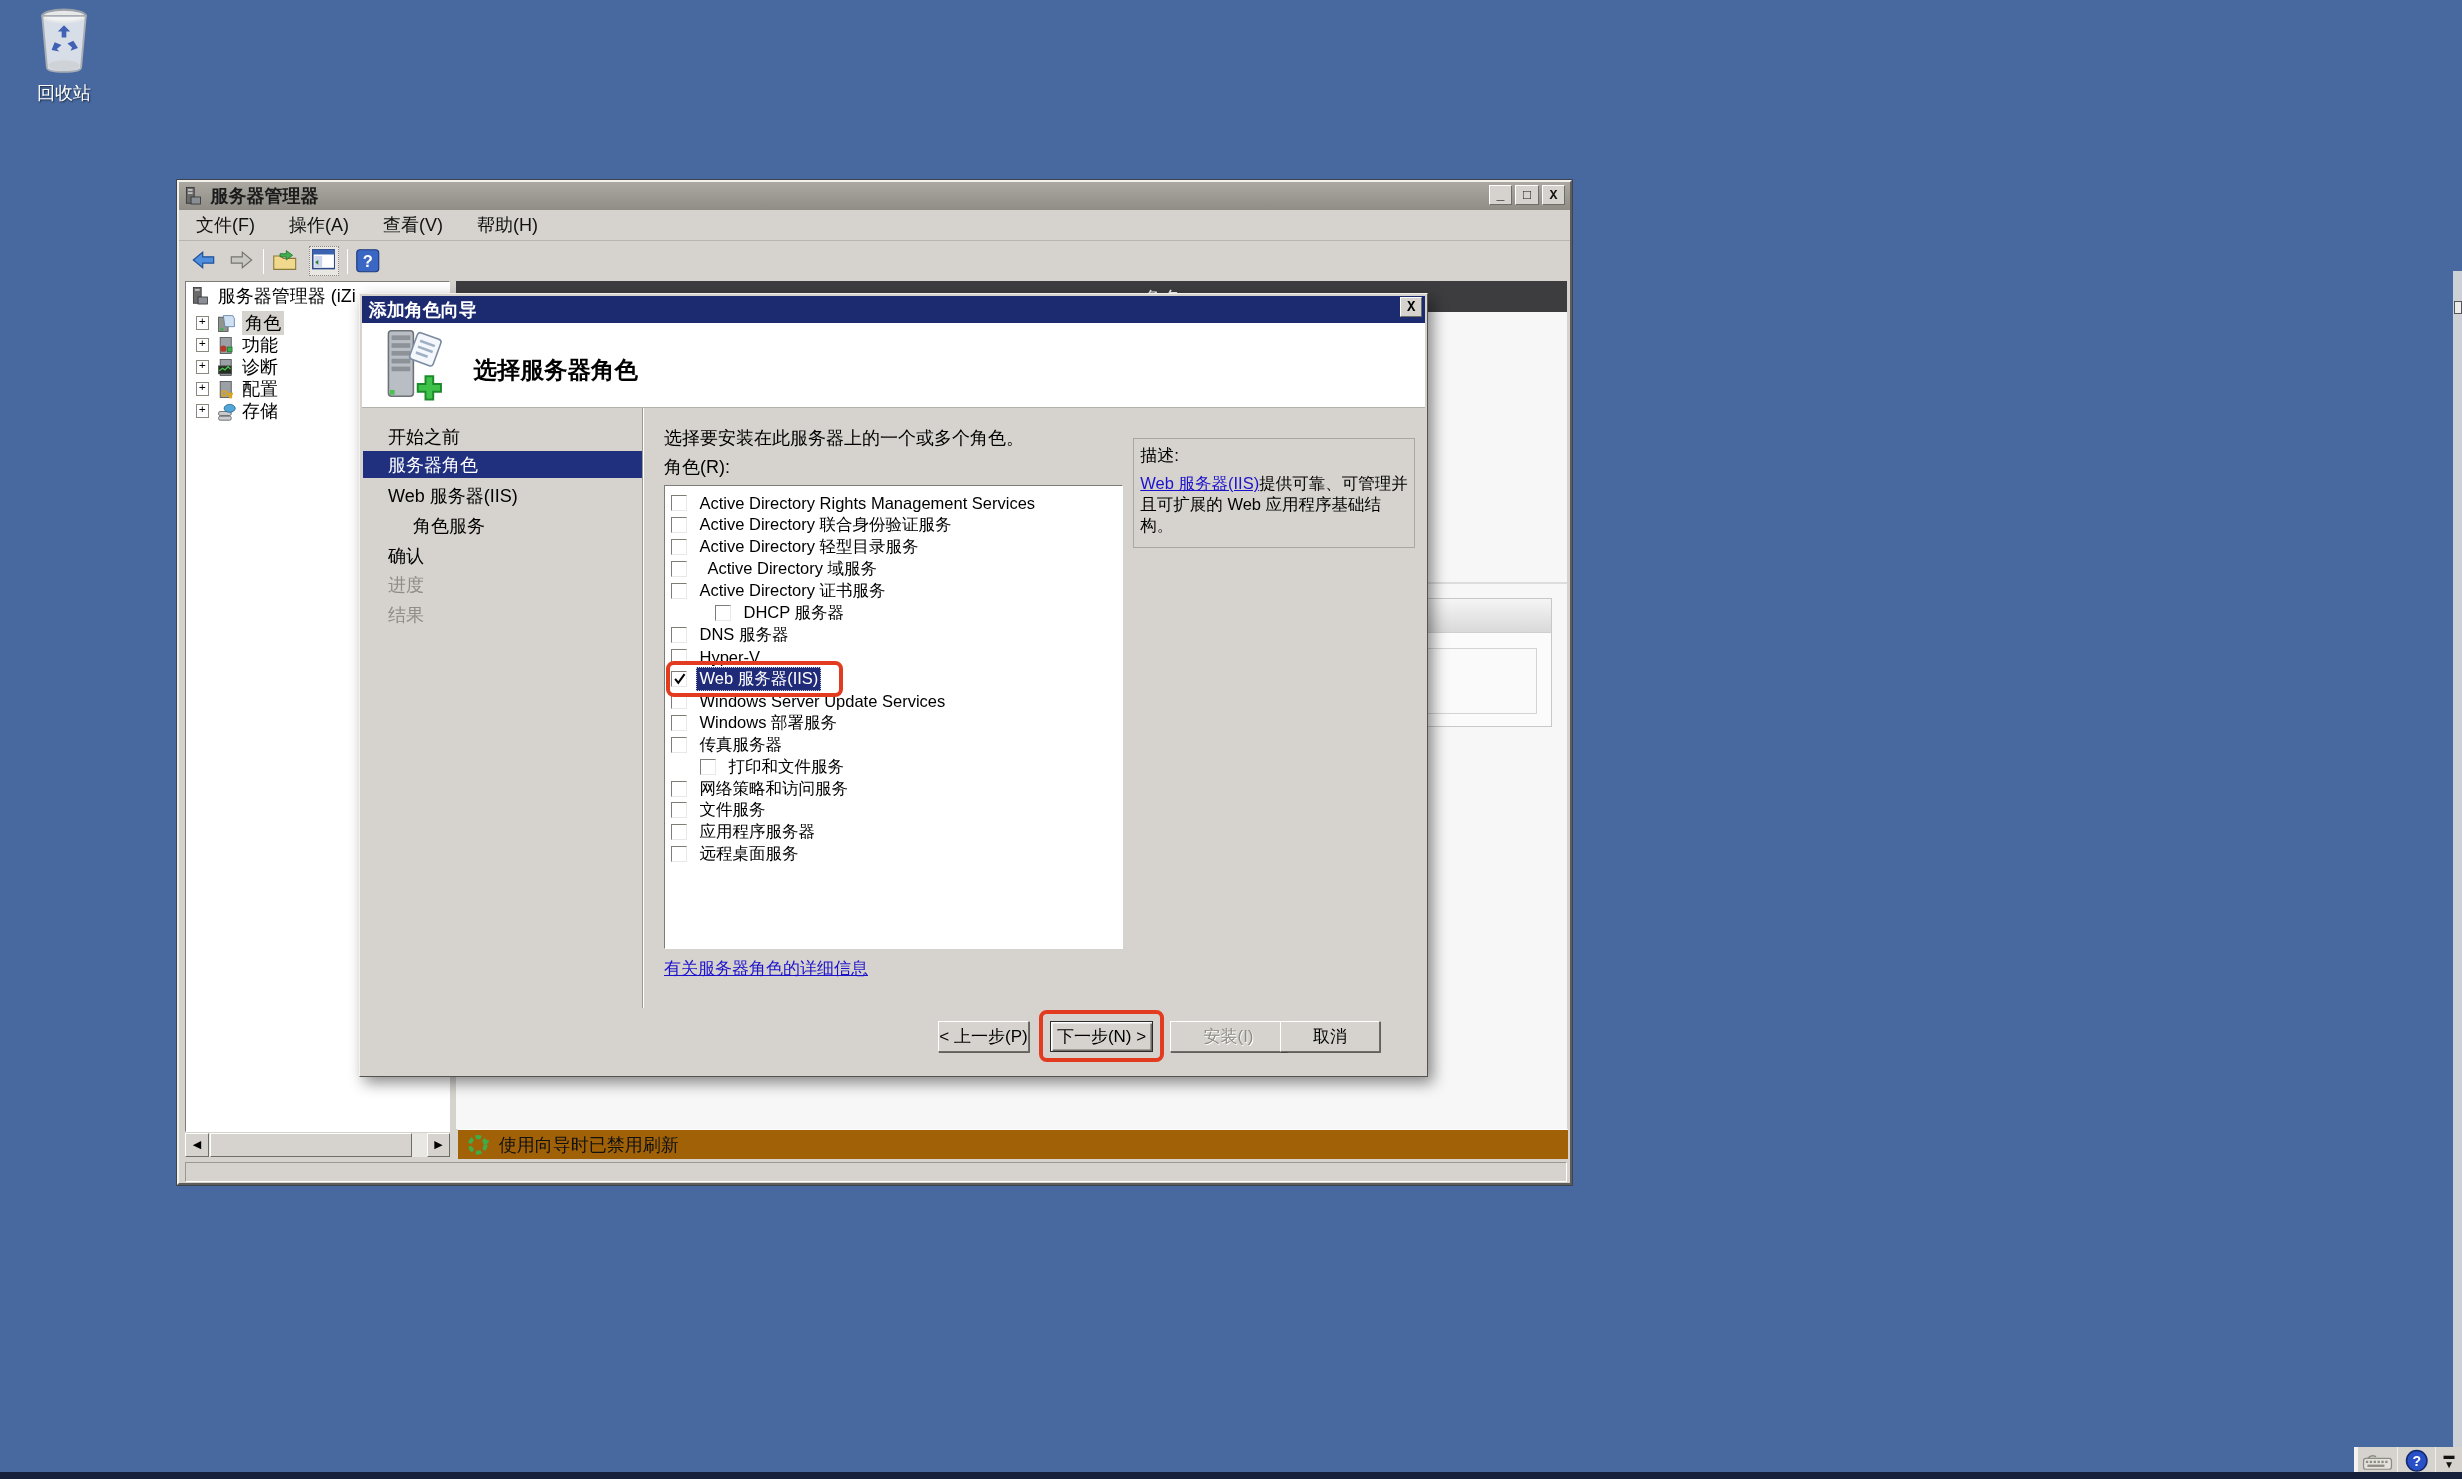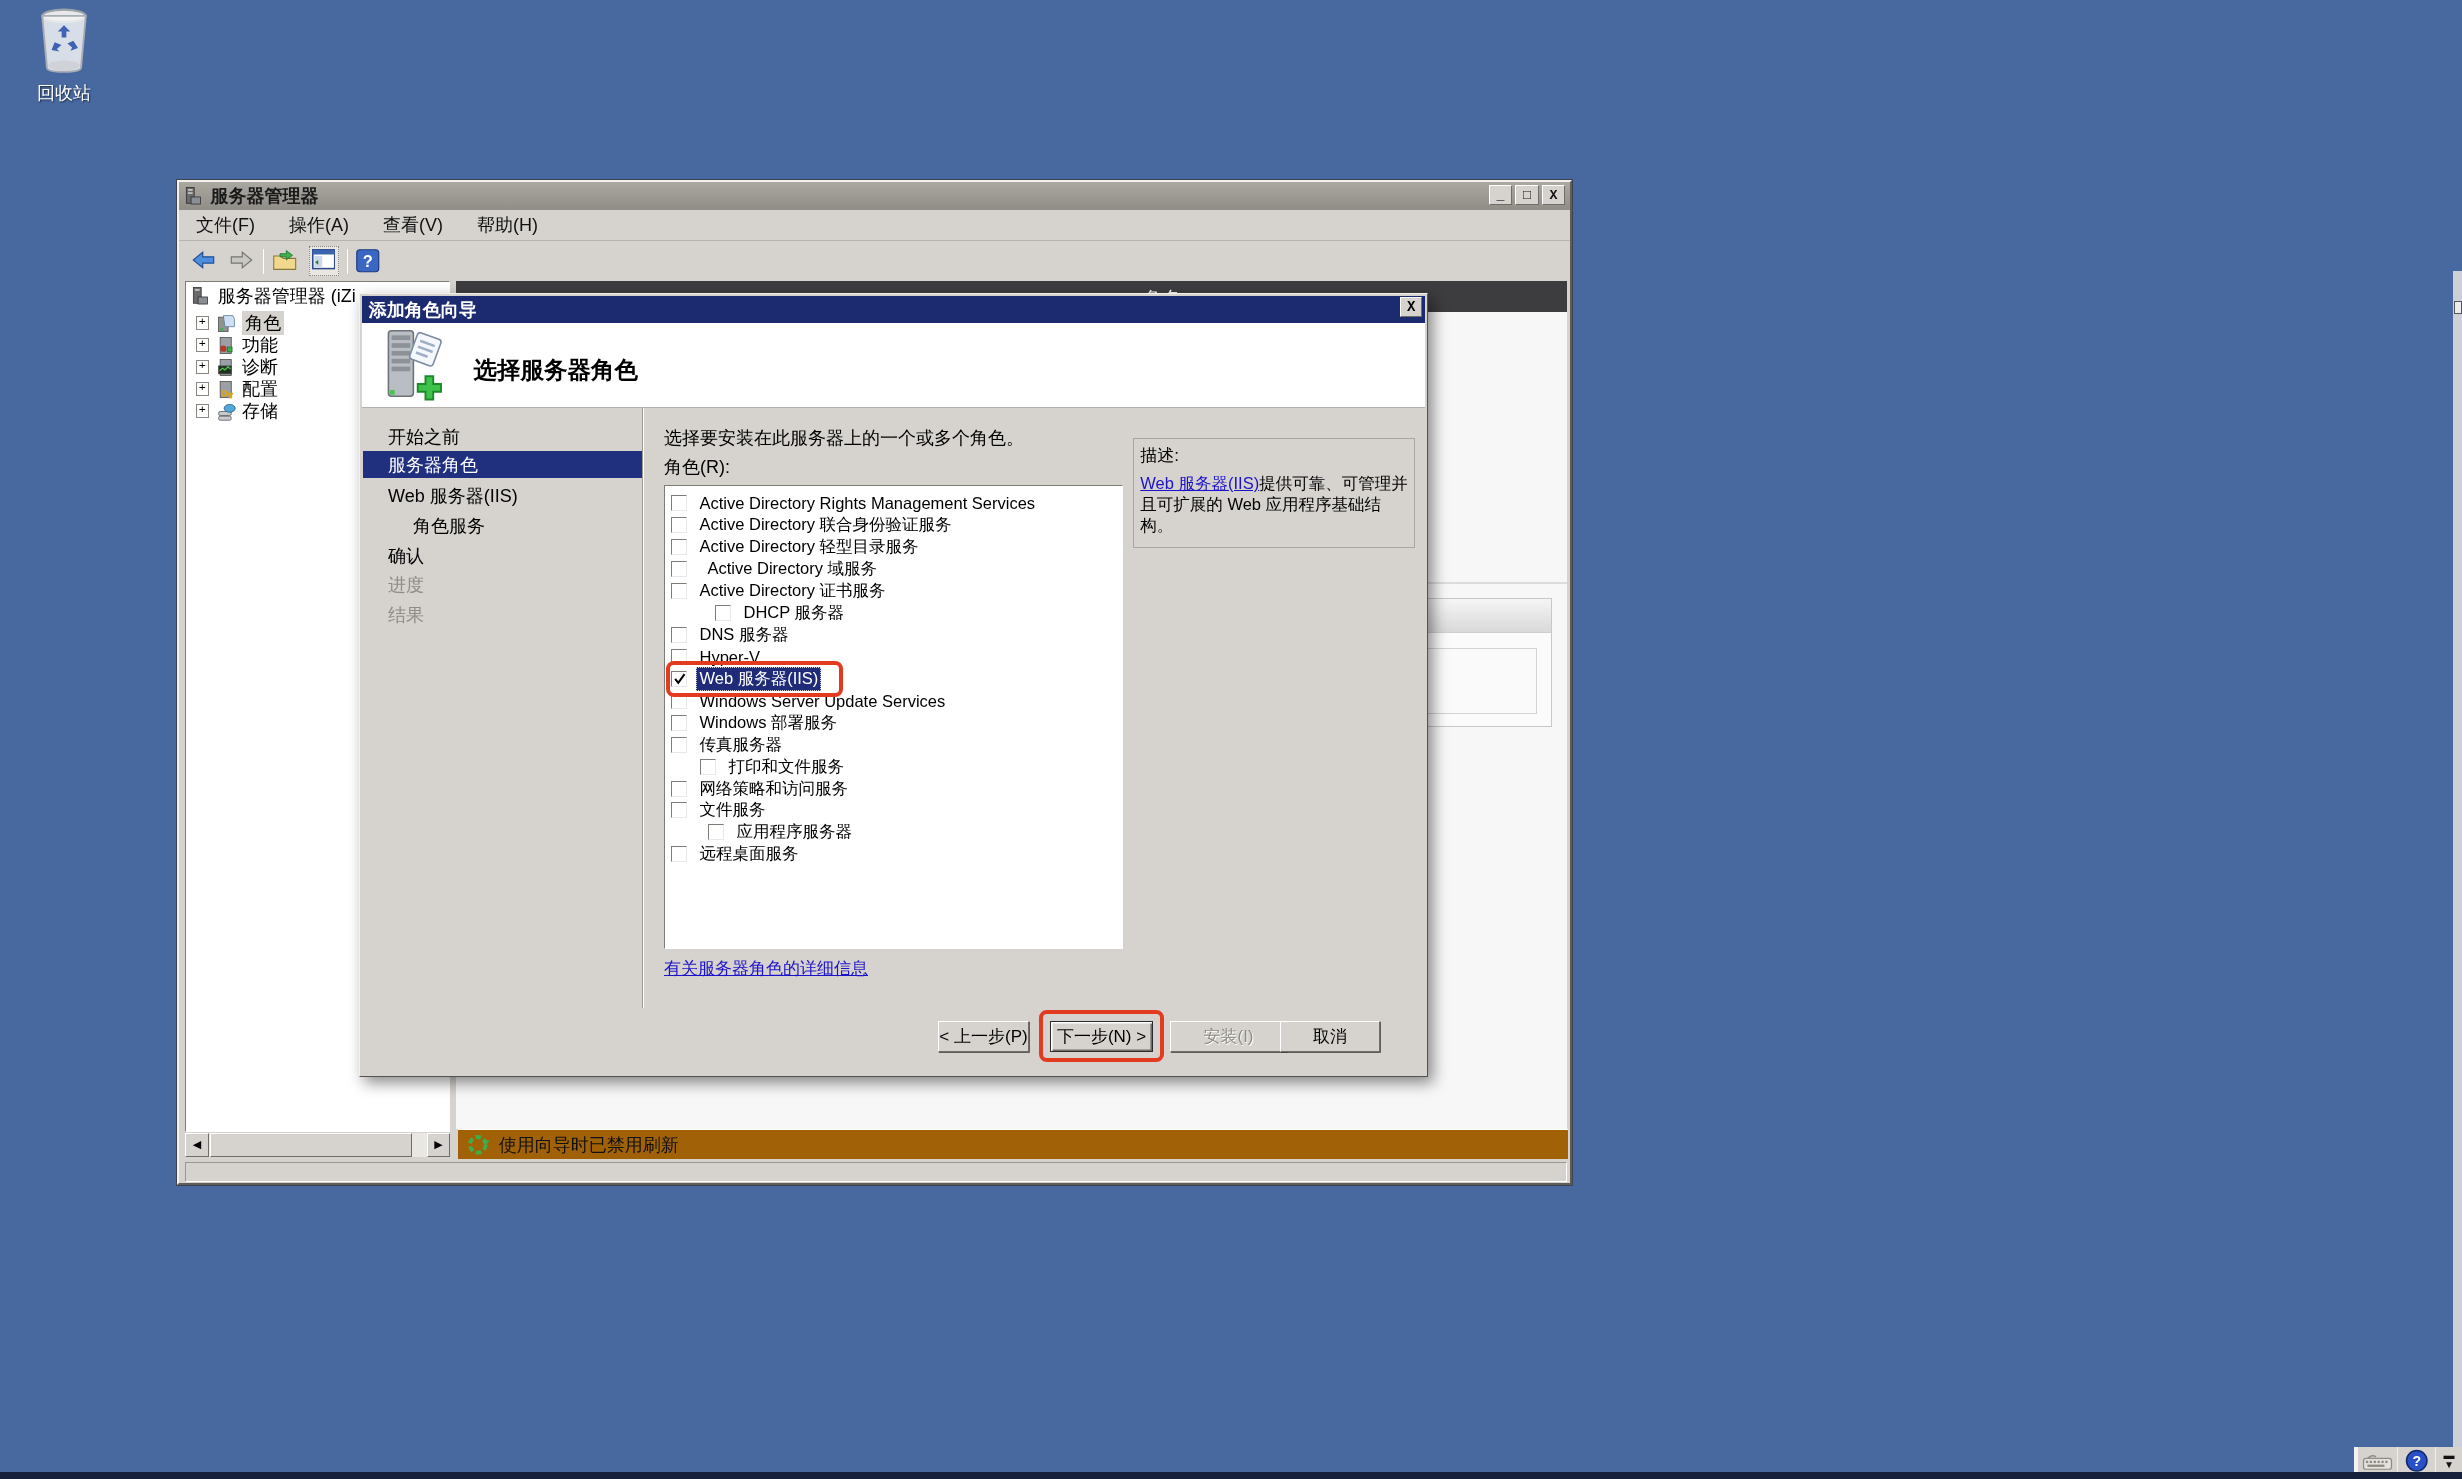--- a/index.html
+++ b/index.html
@@ -372,21 +372,21 @@
           <span class="role-lbl">打印和文件服务</span>
         </div>
       <div class="role-row" style="top:292px;">
           <span class="cbx"></span>
           <span class="role-lbl">网络策略和访问服务</span>
         </div>
       <div class="role-row" style="top:313px;">
           <span class="cbx"></span>
           <span class="role-lbl">文件服务</span>
         </div>
-      <div class="role-row" style="top:335px;margin-left:37px;">
+      <div class="role-row" style="top:335px;">
           <span class="cbx"></span>
           <span class="role-lbl">应用程序服务器</span>
         </div>
       <div class="role-row" style="top:357px;">
           <span class="cbx"></span>
           <span class="role-lbl">远程桌面服务</span>
         </div>
     </div>
 
     <div class="ann" style="left:306px; top:367px; width:177px; height:36px;"></div>

